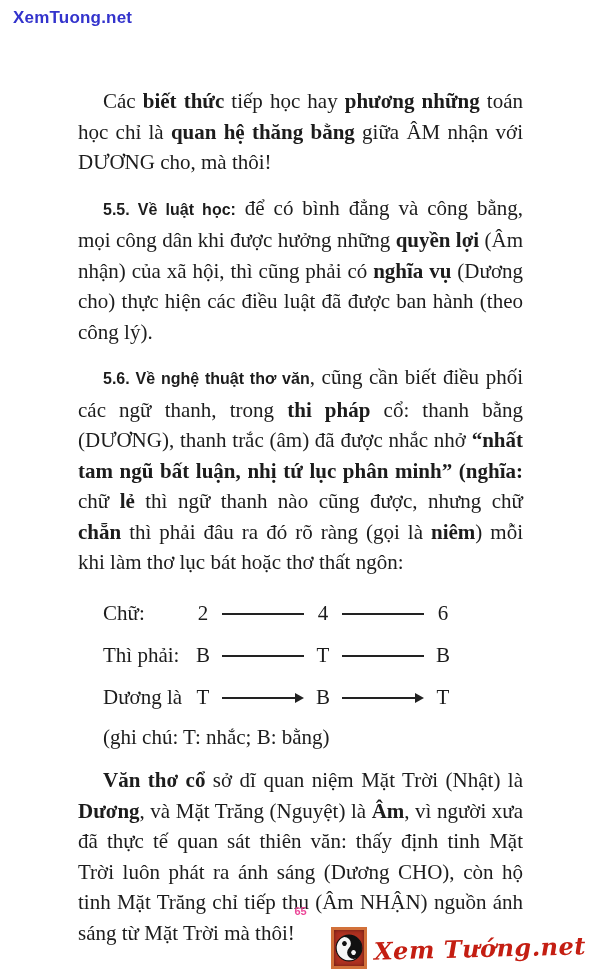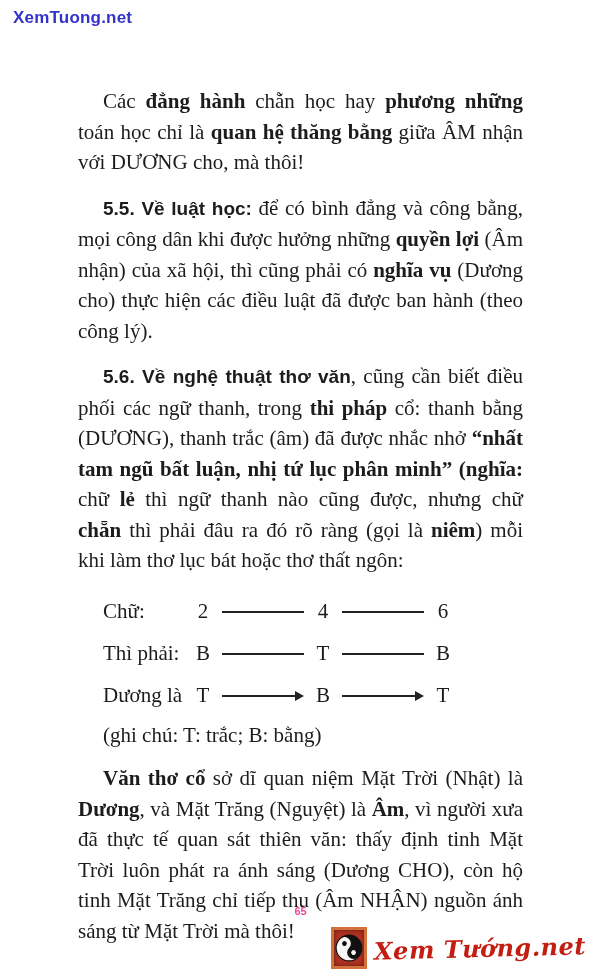--- a/index.html
+++ b/index.html
@@ -32,21 +32,21 @@
   }
   .para {
     margin: 0 0 15px 0;
     text-align: justify;
     text-indent: 25px;
   }
   .seg-b { font-weight: bold; }
   .seg-h {
     font-weight: bold;
     font-family: "Liberation Sans", sans-serif;
-    font-size: 19px;
+    font-size: 16px;
   }
   .diagram { margin: 2px 0 0 25px; }
   .drow {
     display: flex;
     align-items: center;
     height: 42px;
   }
   .dlabel { width: 88px; flex: 0 0 88px; }
   .ditem { width: 24px; flex: 0 0 24px; text-align: center; }
   .dconn {
@@ -109,21 +109,21 @@
   }
 </style>
 </head>
 <body>
 
 <div class="page">
 
   <div class="watermark" style="color: rgb(51, 51, 204);">XemTuong.net</div>
 
   <div class="content" id="blocks">
-      <p class="para"><span class="seg">Các </span><span class="seg seg-b">đẳng hành</span><span class="seg"> chẵn học hay </span><span class="seg seg-b">phương những</span><span class="seg"> toán học chỉ là </span><span class="seg seg-b">quan hệ thăng bằng</span><span class="seg"> giữa ÂM nhận với DƯƠNG cho, mà thôi!</span></p>
+      <p class="para"><span class="seg">Các </span><span class="seg seg-b">biết thức</span><span class="seg"> tiếp học hay </span><span class="seg seg-b">phương những</span><span class="seg"> toán học chỉ là </span><span class="seg seg-b">quan hệ thăng bằng</span><span class="seg"> giữa ÂM nhận với DƯƠNG cho, mà thôi!</span></p>
       <p class="para"><span class="seg seg-h">5.5. Về luật học:</span><span class="seg"> để có bình đẳng và công bằng, mọi công dân khi được hưởng những </span><span class="seg seg-b">quyền lợi</span><span class="seg"> (Âm nhận) của xã hội, thì cũng phải có </span><span class="seg seg-b">nghĩa vụ</span><span class="seg"> (Dương cho) thực hiện các điều luật đã được ban hành (theo công lý).</span></p>
       <p class="para"><span class="seg seg-h">5.6. Về nghệ thuật thơ văn</span><span class="seg">, cũng cần biết điều phối các ngữ thanh, trong </span><span class="seg seg-b">thi pháp</span><span class="seg"> cổ: thanh bằng (DƯƠNG), thanh trắc (âm) đã được nhắc nhở </span><span class="seg seg-b">“nhất tam ngũ bất luận, nhị tứ lục phân minh” (nghĩa:</span><span class="seg"> chữ </span><span class="seg seg-b">lẻ</span><span class="seg"> thì ngữ thanh nào cũng được, nhưng chữ </span><span class="seg seg-b">chẵn</span><span class="seg"> thì phải đâu ra đó rõ ràng (gọi là </span><span class="seg seg-b">niêm</span><span class="seg">) mỗi khi làm thơ lục bát hoặc thơ thất ngôn:</span></p>
       <div class="diagram">
         <div class="drow">
           <span class="dlabel">Chữ:</span>
           <span class="ditem">2</span>
           <span class="dconn">
             <span class="bar"></span>
           </span>
           <span class="ditem">4</span>
@@ -152,21 +152,21 @@
             <span class="head"></span>
           </span>
           <span class="ditem">B</span>
           <span class="dconn arrow">
             <span class="bar"></span>
             <span class="head"></span>
           </span>
           <span class="ditem">T</span>
         </div>
       </div>
-      <p class="dnote">(ghi chú: T: trắc; B: bằng)</p>
+      <p class="dnote">(ghi chú: T: nhắc; B: bằng)</p>
       <p class="para"><span class="seg seg-b">Văn thơ cổ</span><span class="seg"> sở dĩ quan niệm Mặt Trời (Nhật) là </span><span class="seg seg-b">Dương</span><span class="seg">, và Mặt Trăng (Nguyệt) là </span><span class="seg seg-b">Âm</span><span class="seg">, vì người xưa đã thực tế quan sát thiên văn: thấy định tinh Mặt Trời luôn phát ra ánh sáng (Dương CHO), còn hộ tinh Mặt Trăng chỉ tiếp thu (Âm NHẬN) nguồn ánh sáng từ Mặt Trời mà thôi!</span></p>
     </div>
 
   <div class="page-number">65</div>
 
   <div class="logo">
     <span class="logo-box" style="background: rgb(176, 49, 32); border-color: rgb(210, 113, 58);">
       <svg width="28" height="28" viewBox="0 0 100 100">
         <circle cx="50" cy="50" r="46" fill="#f6f6f6" stroke="#111111" stroke-width="4"></circle>
         <path d="M50,4 a46,46 0 0 1 0,92 a23,23 0 0 1 0,-46 a23,23 0 0 0 0,-46 z" fill="#111111"></path>

